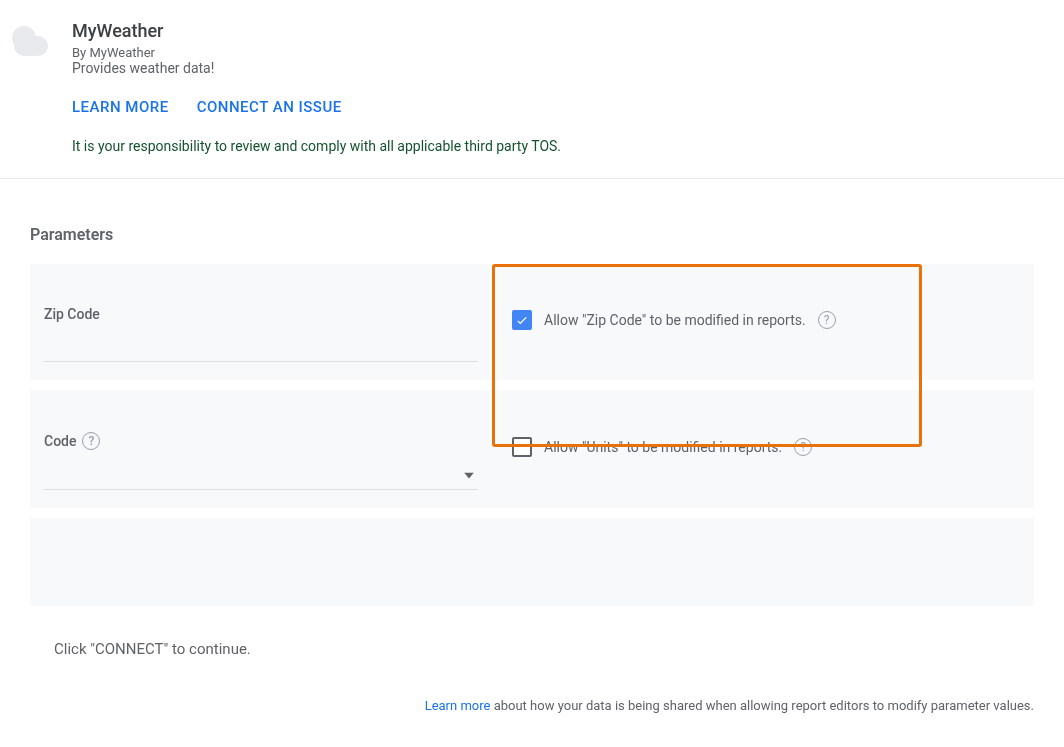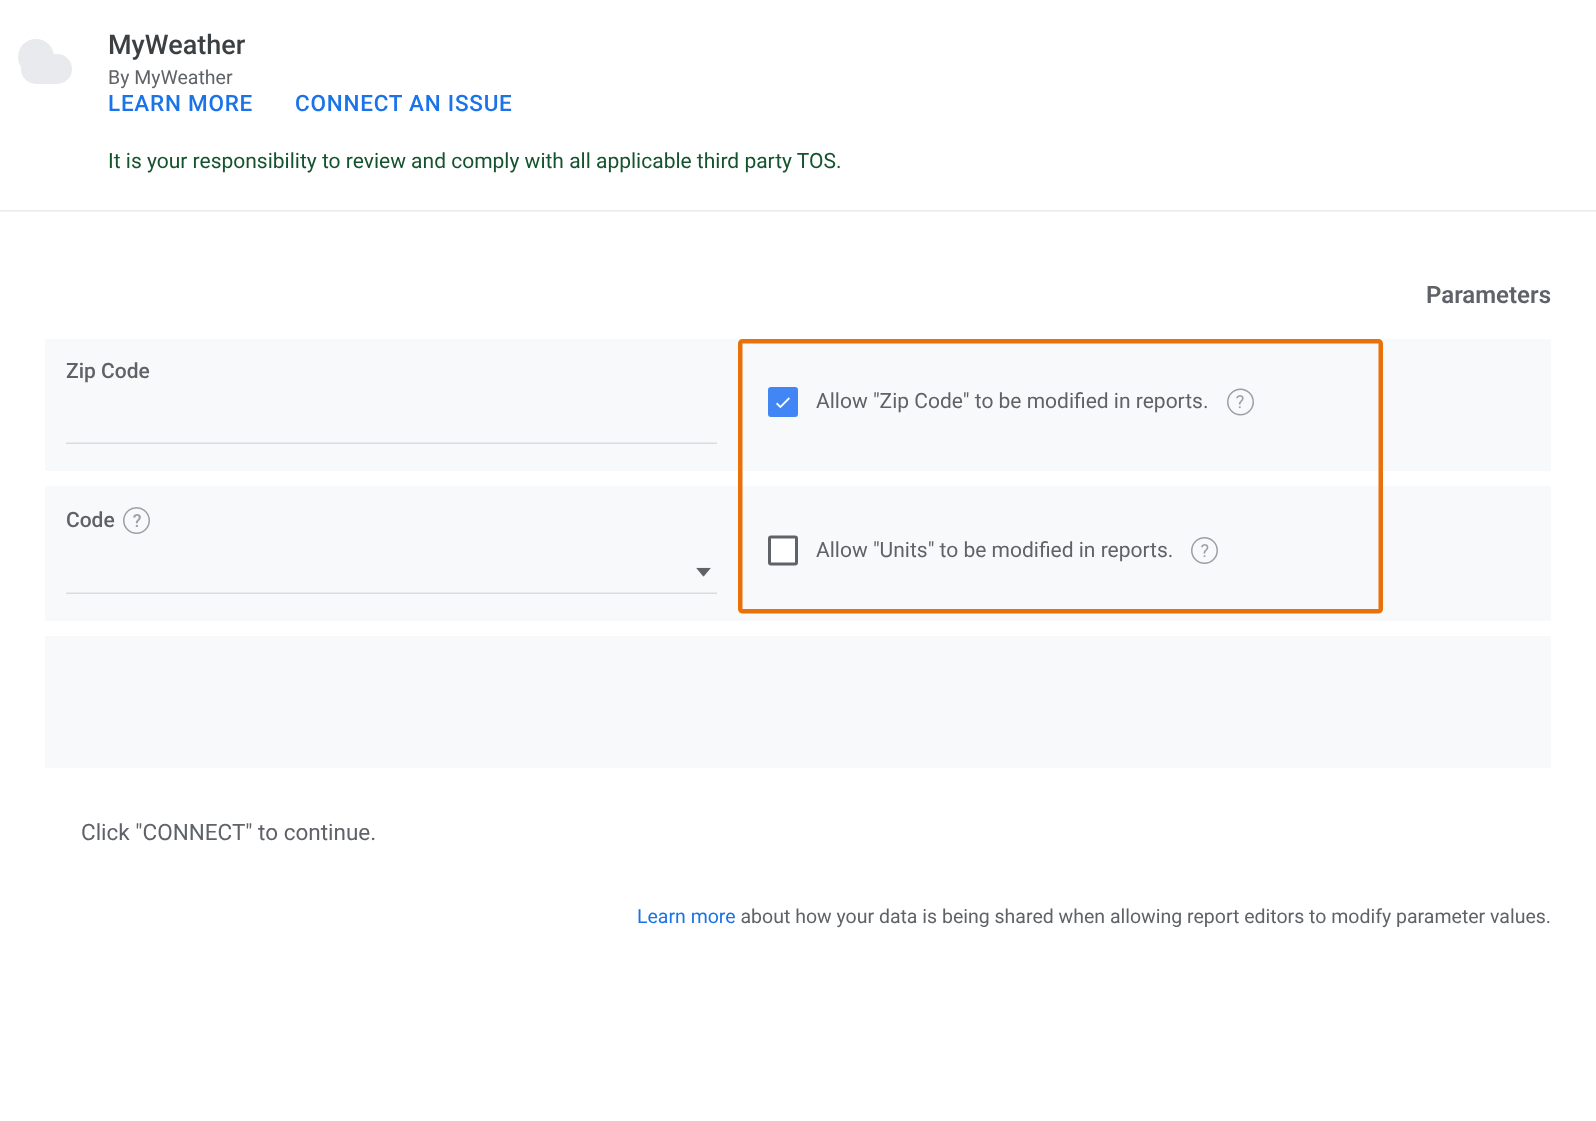--- a/index.html
+++ b/index.html
@@ -80,33 +80,33 @@
   }
 
   .main {
     padding: 46px 30px 20px 30px;
   }
   .section-title {
     font-size: 16px;
     font-weight: 600;
     color: #5f6368;
     margin-bottom: 20px;
-    text-align: right;
   }
 
   .param-row {
     background: #f8f9fa;
     display: flex;
     padding: 14px 14px 18px 14px;
     margin-bottom: 10px;
     min-height: 88px;
   }
   .param-left {
     width: 450px;
     padding-right: 16px;
+    margin-top: 28px;
   }
   .param-label-row {
     display: flex;
     align-items: center;
     gap: 6px;
     font-size: 14px;
     font-weight: 500;
     color: #5f6368;
     padding-bottom: 4px;
   }
@@ -208,20 +208,21 @@
   <div class="header-row">
     <div class="logo-wrap">
       <div class="cloud-icon">
         <div class="c1"></div>
           <div class="c2"></div>
       </div>
     </div>
     <div class="header-text">
       <div class="app-title">MyWeather</div>
       <div class="byline">By MyWeather</div>
+      <div class="description">Provides weather data!</div>
       <div class="link-row">
         <a href="#">LEARN MORE</a>
         <a href="#">CONNECT AN ISSUE</a>
       </div>
       <div class="tos-note">It is your responsibility to review and comply with all applicable third party TOS.</div>
     </div>
   </div>
 </div>
 
 <div class="main">

